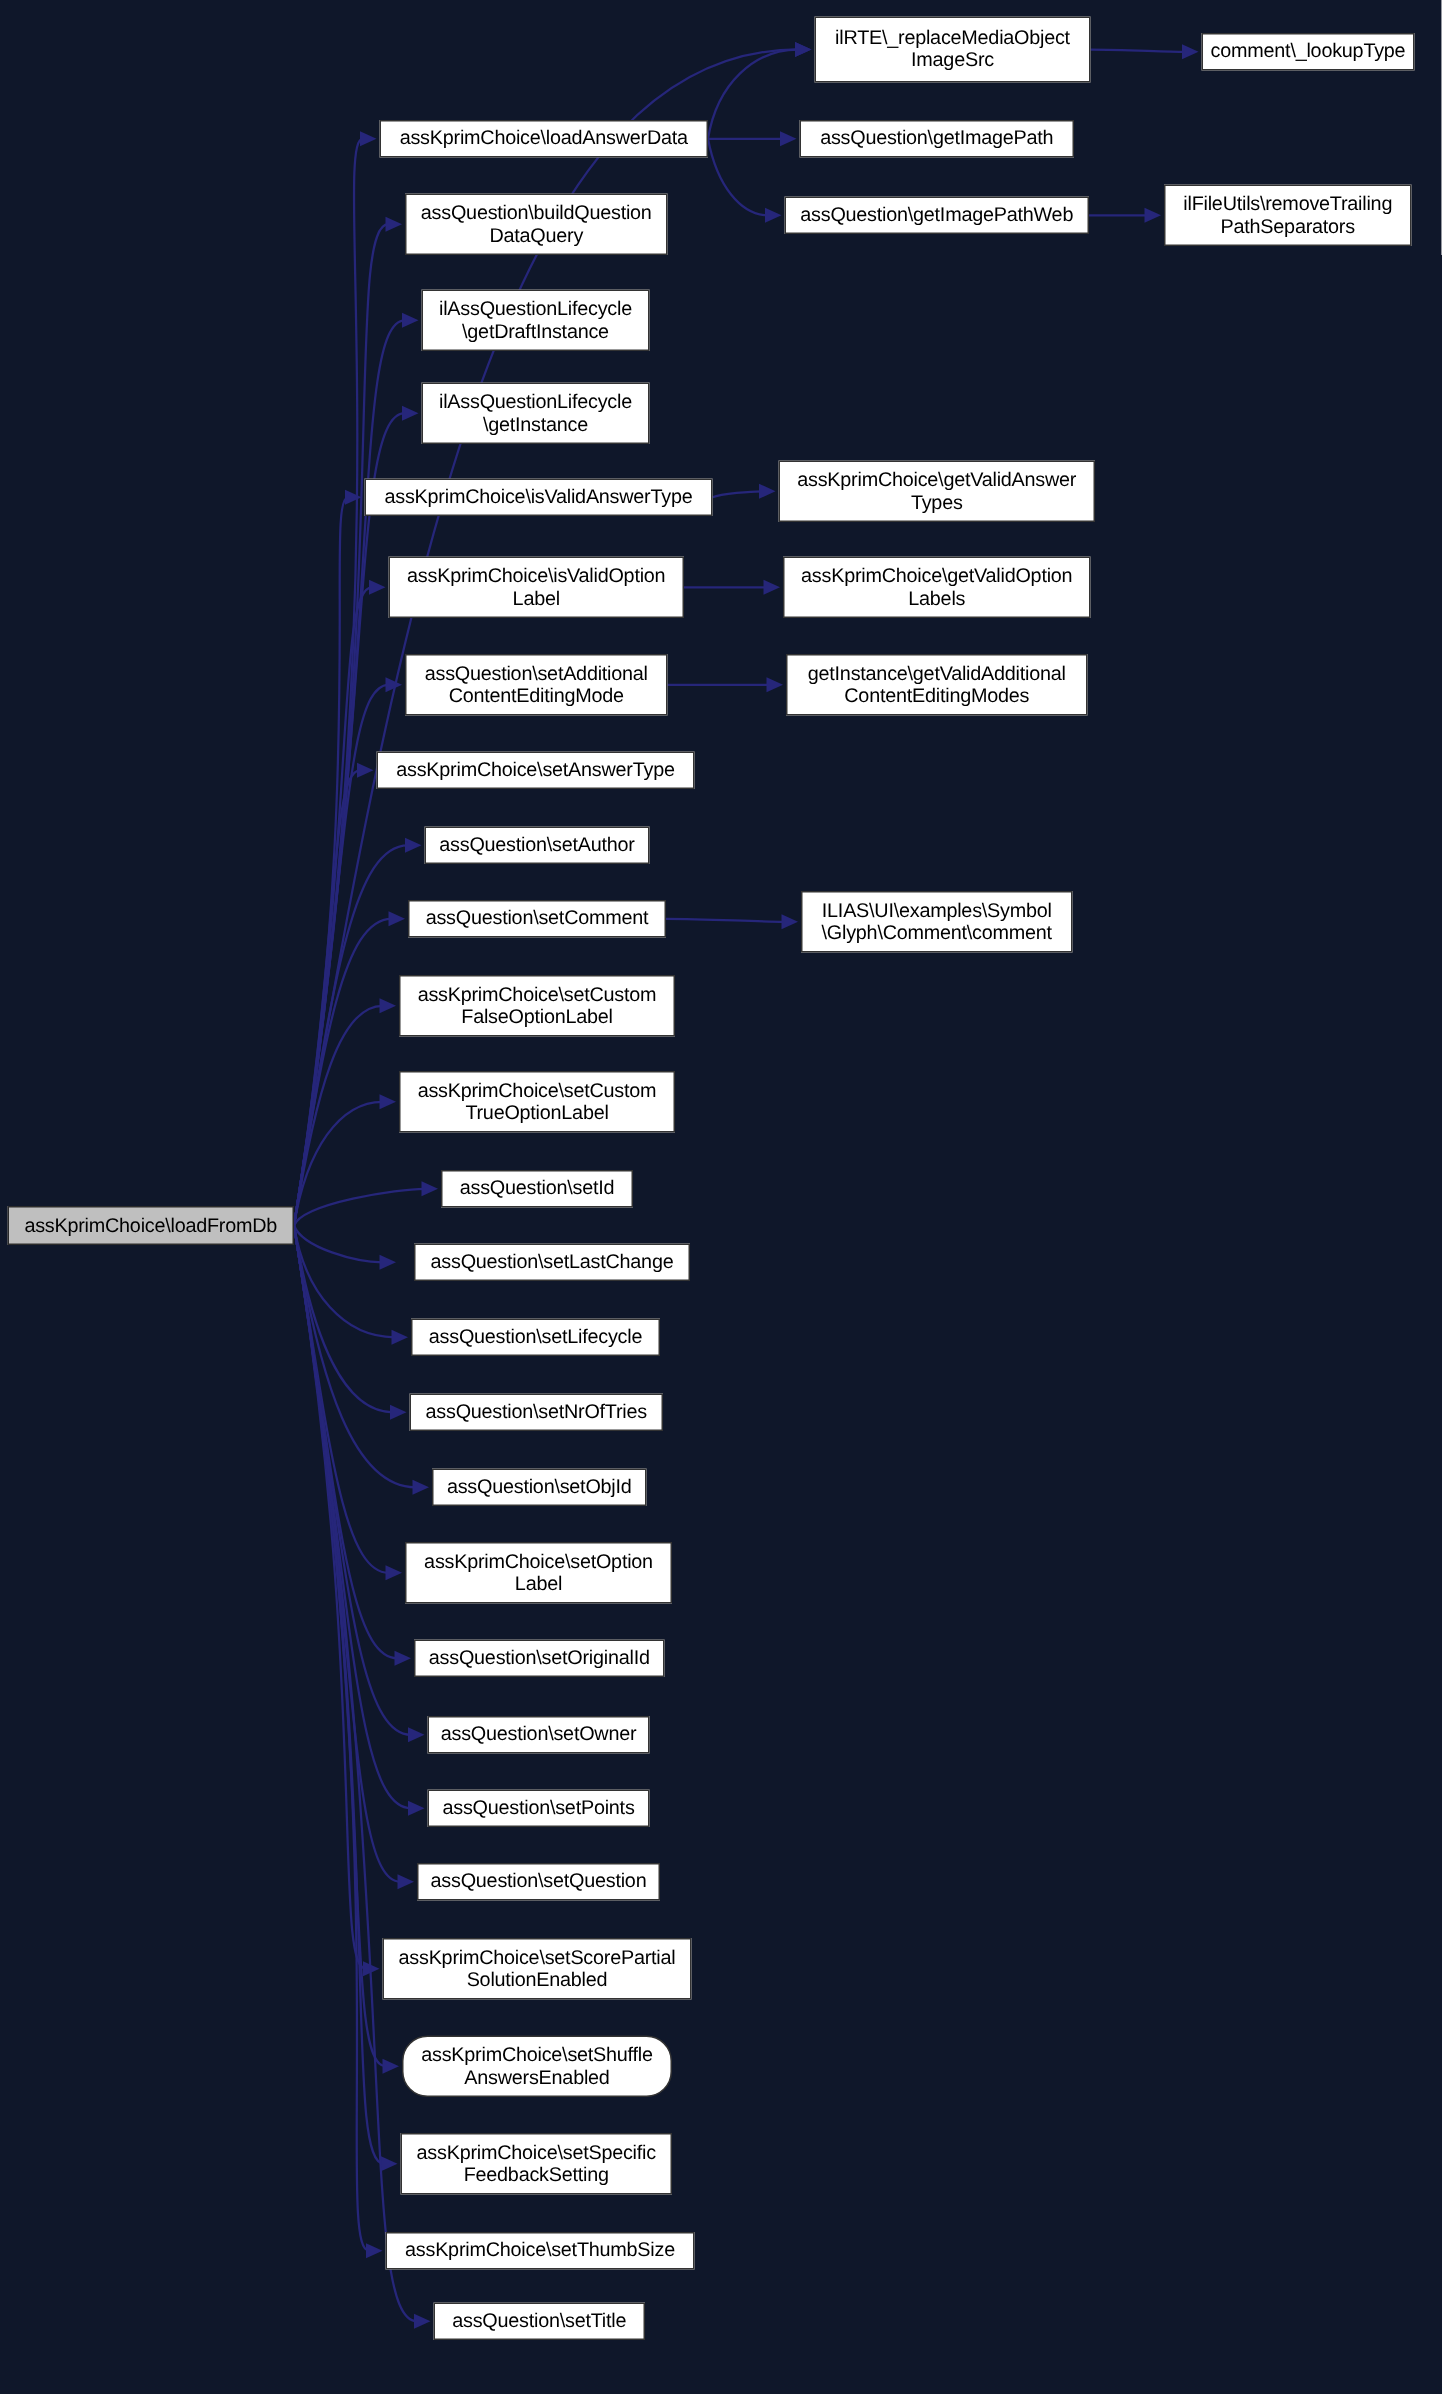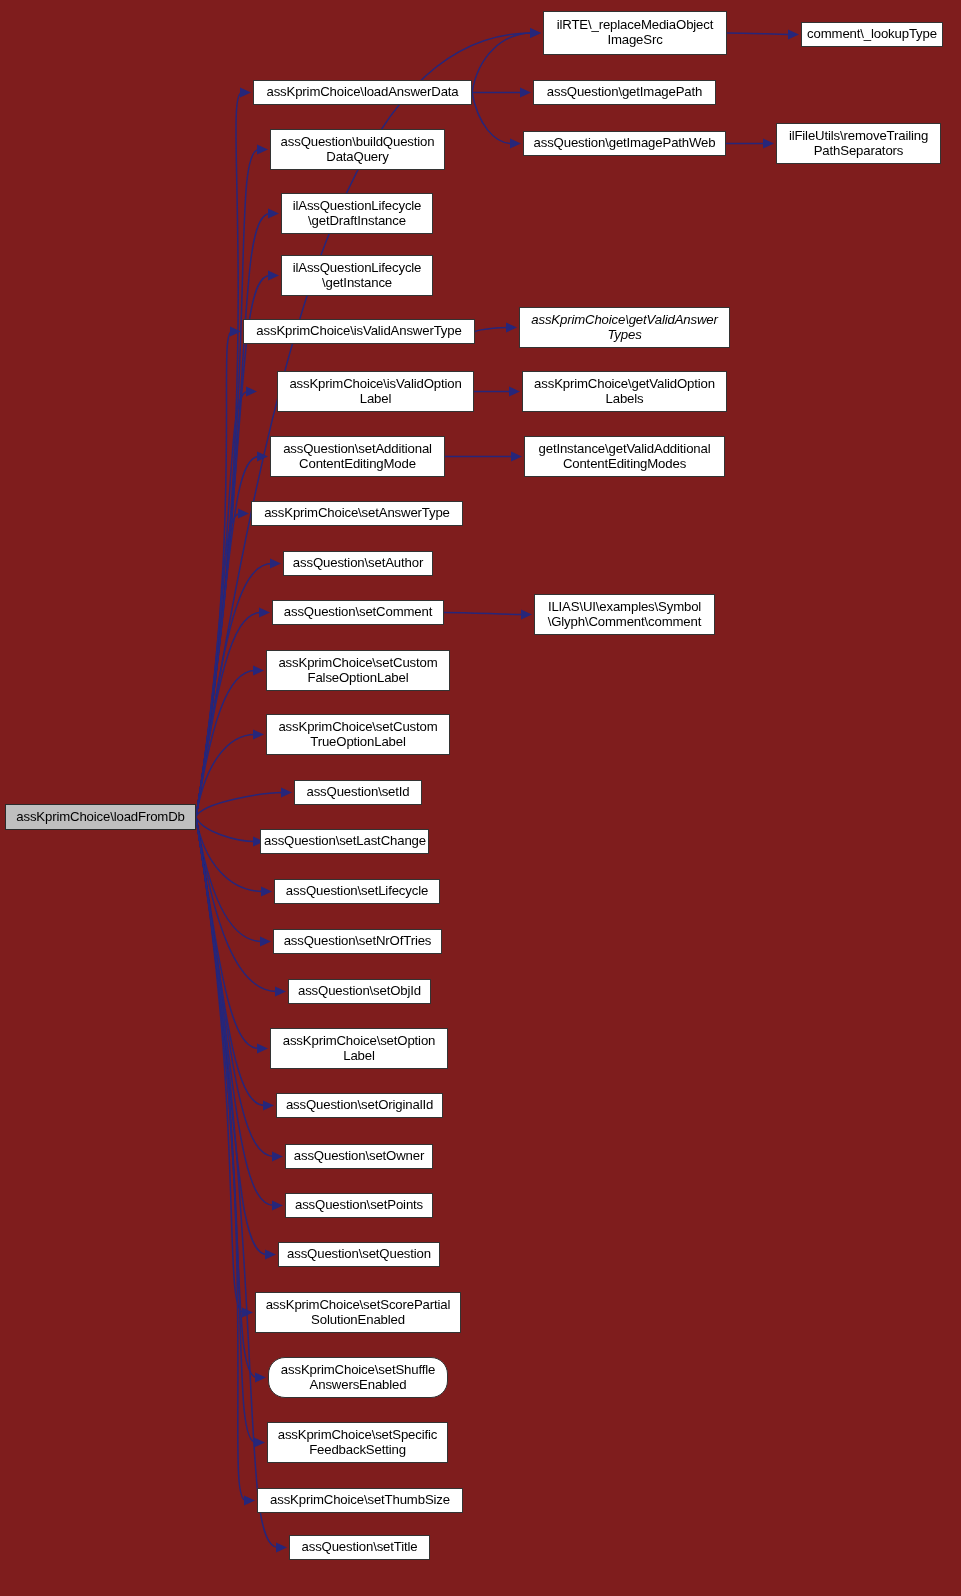--- a/index.html
+++ b/index.html
@@ -4,21 +4,21 @@
 <style>
   html, body {
     margin: 0;
     padding: 0;
     background: #ffffff;
   }
   #graph-root {
     position: relative;
     width: 961px;
     height: 1596px;
-    background: #7f1d1d;
+    background: #0f172a;
     font-family: "Liberation Sans", sans-serif;
     overflow: hidden;
   }
   #graph-svg {
     position: absolute;
     top: 0; left: 0;
     width: 961px;
     height: 1596px;
   }
   .edge-path {
@@ -146,42 +146,42 @@
       <div class="node-box" style="left: 523px; top: 131px; width: 203px; height: 25px;"><span class="node-label">assQuestion\getImagePathWeb</span></div>
       <div class="node-box" style="left: 776px; top: 123px; width: 165px; height: 41px;"><span class="node-label">ilFileUtils\removeTrailing
 PathSeparators</span></div>
       <div class="node-box" style="left: 270px; top: 129px; width: 175px; height: 41px;"><span class="node-label">assQuestion\buildQuestion
 DataQuery</span></div>
       <div class="node-box" style="left: 281px; top: 193px; width: 152px; height: 41px;"><span class="node-label">ilAssQuestionLifecycle
 \getDraftInstance</span></div>
       <div class="node-box" style="left: 281px; top: 255px; width: 152px; height: 41px;"><span class="node-label">ilAssQuestionLifecycle
 \getInstance</span></div>
       <div class="node-box" style="left: 243px; top: 319px; width: 232px; height: 25px;"><span class="node-label">assKprimChoice\isValidAnswerType</span></div>
-      <div class="node-box" style="left: 519px; top: 307px; width: 211px; height: 41px; font-style: italic;"><span class="node-label">assKprimChoice\getValidAnswer
+      <div class="node-box" style="left: 519px; top: 307px; width: 211px; height: 41px;"><span class="node-label">assKprimChoice\getValidAnswer
 Types</span></div>
-      <div class="node-box" style="left: 277px; top: 371px; width: 197px; height: 41px;"><span class="node-label">assKprimChoice\isValidOption
+      <div class="node-box" style="left: 259px; top: 371px; width: 197px; height: 41px;"><span class="node-label">assKprimChoice\isValidOption
 Label</span></div>
       <div class="node-box" style="left: 522px; top: 371px; width: 205px; height: 41px;"><span class="node-label">assKprimChoice\getValidOption
 Labels</span></div>
       <div class="node-box" style="left: 270px; top: 436px; width: 175px; height: 41px;"><span class="node-label">assQuestion\setAdditional
 ContentEditingMode</span></div>
       <div class="node-box" style="left: 524px; top: 436px; width: 201px; height: 41px;"><span class="node-label">getInstance\getValidAdditional
 ContentEditingModes</span></div>
       <div class="node-box" style="left: 251px; top: 501px; width: 212px; height: 25px;"><span class="node-label">assKprimChoice\setAnswerType</span></div>
       <div class="node-box" style="left: 283px; top: 551px; width: 150px; height: 25px;"><span class="node-label">assQuestion\setAuthor</span></div>
       <div class="node-box" style="left: 272px; top: 600px; width: 172px; height: 25px;"><span class="node-label">assQuestion\setComment</span></div>
       <div class="node-box" style="left: 534px; top: 594px; width: 181px; height: 41px;"><span class="node-label">ILIAS\UI\examples\Symbol
 \Glyph\Comment\comment</span></div>
       <div class="node-box" style="left: 266px; top: 650px; width: 184px; height: 41px;"><span class="node-label">assKprimChoice\setCustom
 FalseOptionLabel</span></div>
       <div class="node-box" style="left: 266px; top: 714px; width: 184px; height: 41px;"><span class="node-label">assKprimChoice\setCustom
 TrueOptionLabel</span></div>
       <div class="node-box" style="left: 294px; top: 780px; width: 128px; height: 25px;"><span class="node-label">assQuestion\setId</span></div>
       <div class="node-box highlight" style="left: 5px; top: 804px; width: 191px; height: 26px;"><span class="node-label">assKprimChoice\loadFromDb</span></div>
-      <div class="node-box" style="left: 260px; top: 829px; width: 169px; height: 25px; text-align: right;"><span class="node-label">assQuestion\setLastChange</span></div>
+      <div class="node-box" style="left: 276px; top: 829px; width: 184px; height: 25px;"><span class="node-label">assQuestion\setLastChange</span></div>
       <div class="node-box" style="left: 274px; top: 879px; width: 166px; height: 25px;"><span class="node-label">assQuestion\setLifecycle</span></div>
       <div class="node-box" style="left: 273px; top: 929px; width: 169px; height: 25px;"><span class="node-label">assQuestion\setNrOfTries</span></div>
       <div class="node-box" style="left: 288px; top: 979px; width: 143px; height: 25px;"><span class="node-label">assQuestion\setObjId</span></div>
       <div class="node-box" style="left: 270px; top: 1028px; width: 178px; height: 41px;"><span class="node-label">assKprimChoice\setOption
 Label</span></div>
       <div class="node-box" style="left: 276px; top: 1093px; width: 167px; height: 25px;"><span class="node-label">assQuestion\setOriginalId</span></div>
       <div class="node-box" style="left: 285px; top: 1144px; width: 148px; height: 25px;"><span class="node-label">assQuestion\setOwner</span></div>
       <div class="node-box" style="left: 285px; top: 1193px; width: 148px; height: 25px;"><span class="node-label">assQuestion\setPoints</span></div>
       <div class="node-box" style="left: 278px; top: 1242px; width: 162px; height: 25px;"><span class="node-label">assQuestion\setQuestion</span></div>
       <div class="node-box" style="left: 255px; top: 1292px; width: 206px; height: 41px;"><span class="node-label">assKprimChoice\setScorePartial

